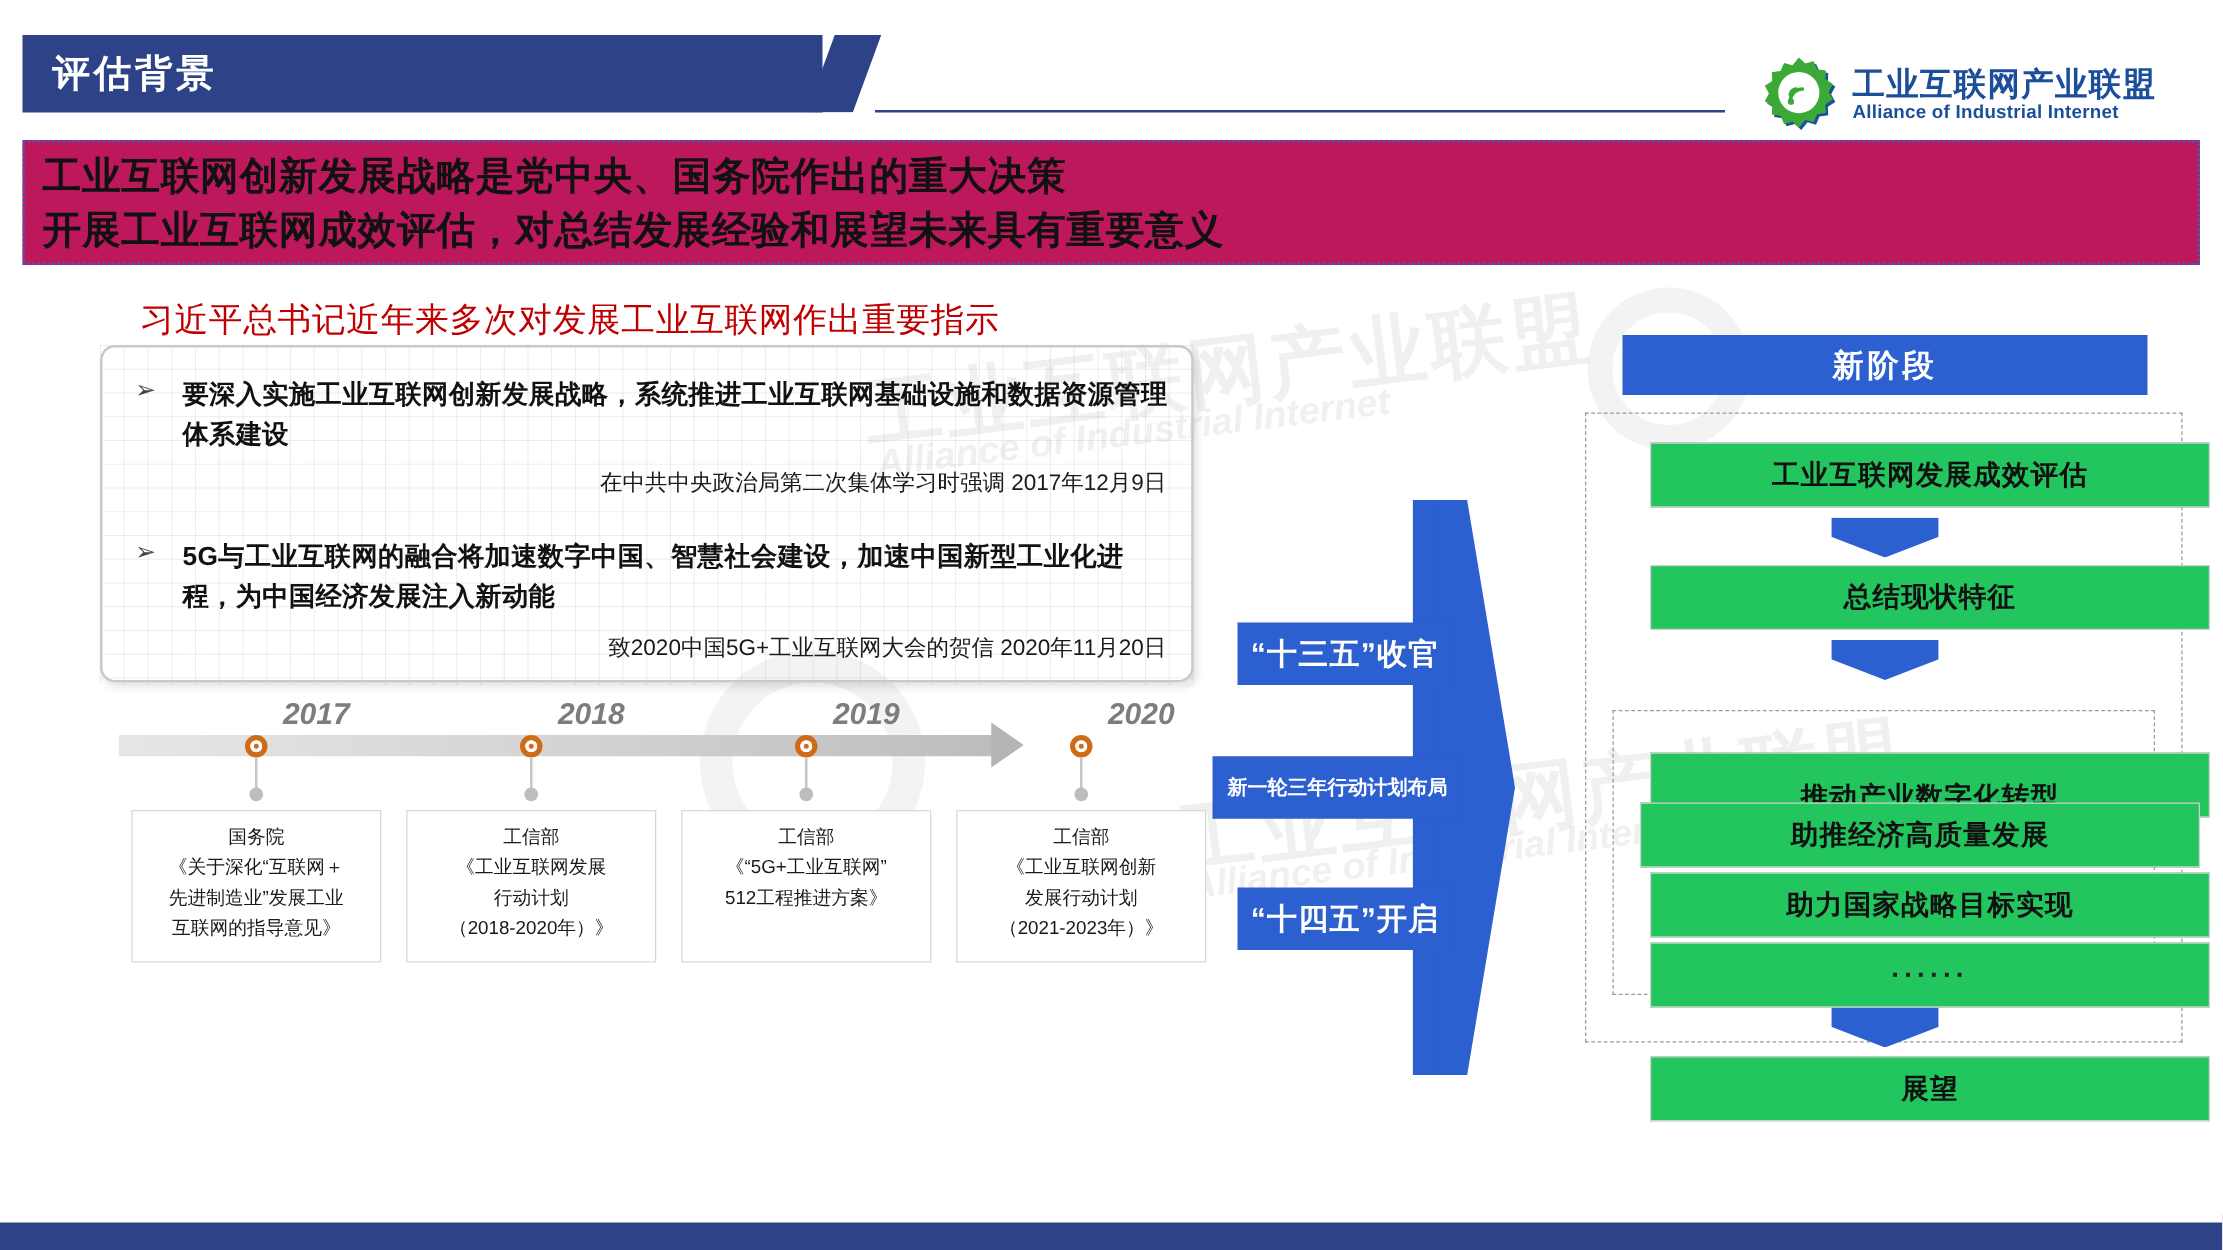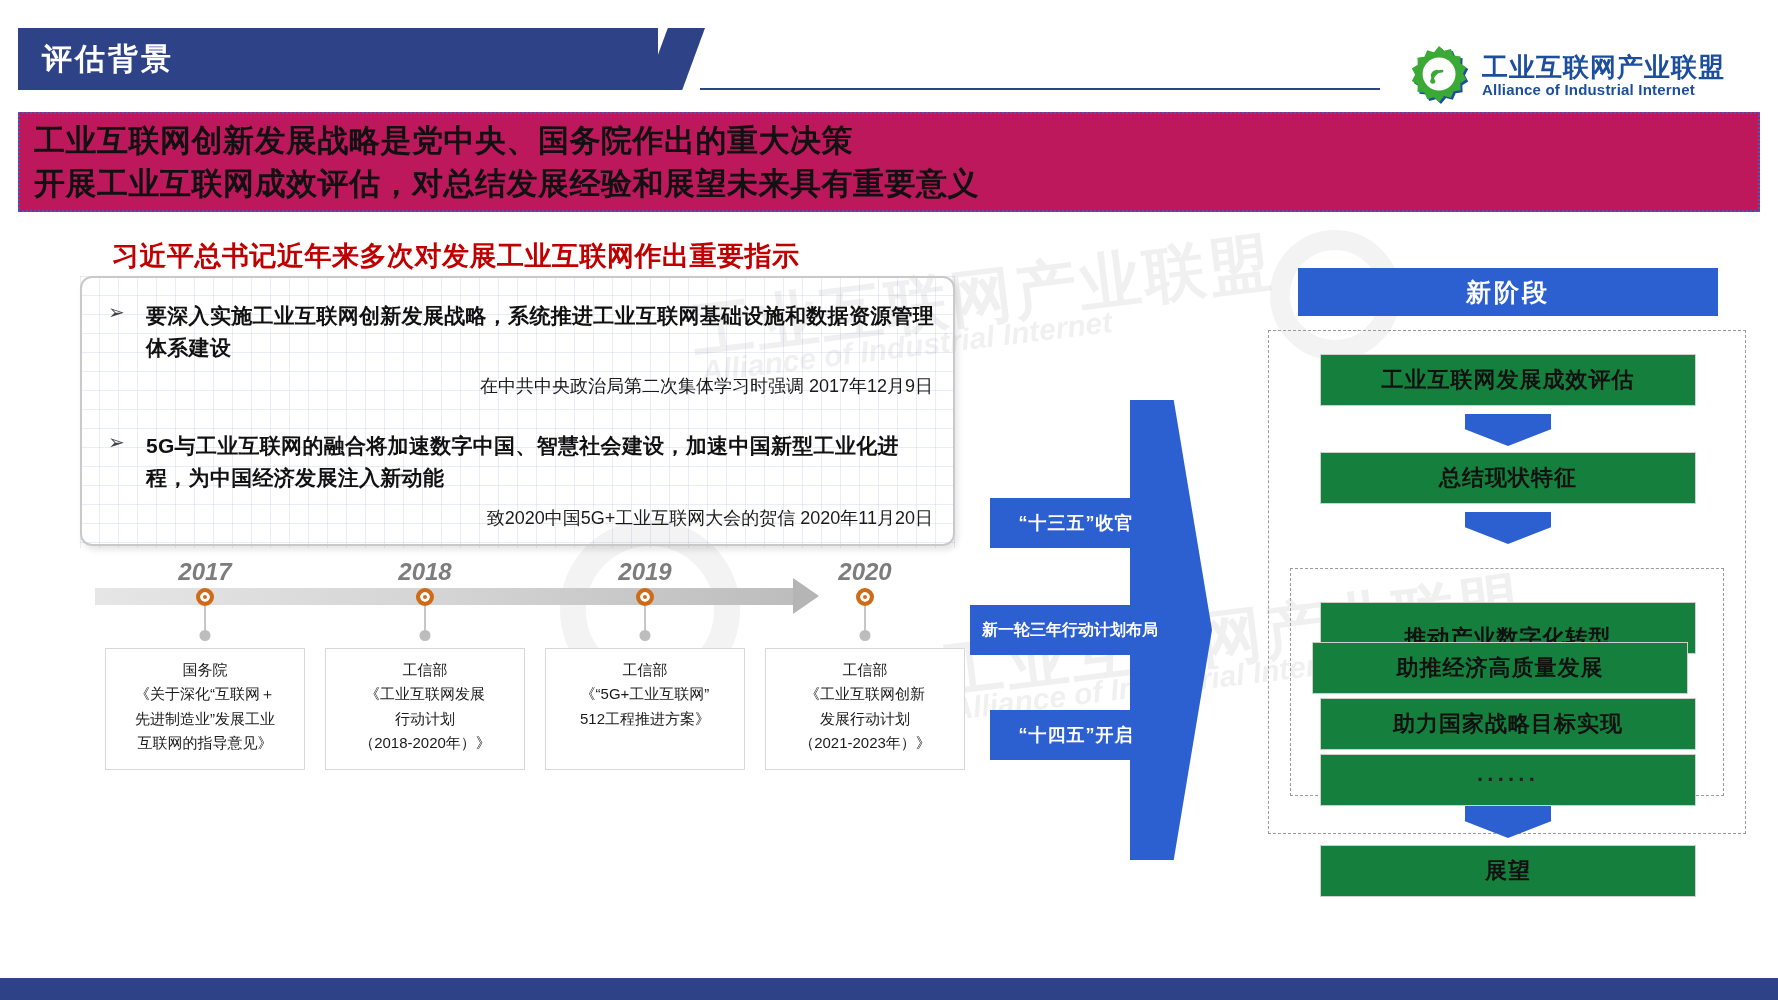--- a/index.html
+++ b/index.html
@@ -87,21 +87,21 @@
     padding: 6px 0 0 14px;
   }
   .subtitle-box .ln {
     font-size: 31px; font-weight: 900; color: #111;
     line-height: 1.38; letter-spacing: .5px; white-space: nowrap;
   }
 
   
   .red-head {
     position: absolute; left: 112px; top: 238px;
-    font-size: 27px; font-weight: 700; color: #c00000;
+    font-size: 27px; font-weight: 400; color: #c00000;
     letter-spacing: .5px; white-space: nowrap;
   }
 
   
   .quote-card {
     position: absolute; left: 80px; top: 276px;
     width: 875px; height: 270px;
     border: 2px solid #c9c9c9;
     border-radius: 12px;
     background: transparent;
@@ -132,21 +132,21 @@
   .tl-arrow {
     position: absolute; left: 793px; top: 578px;
     width: 0; height: 0;
     border-top: 18px solid transparent;
     border-bottom: 18px solid transparent;
     border-left: 26px solid #b5b5b5;
   }
   .tl-year {
     position: absolute; top: 558px;
     font-size: 24px; font-weight: 700; font-style: italic;
-    color: #7d7d7d; transform: translateX(-50%);
+    color: #7d7d7d; transform: translateX(-50%); margin-left: 48px;
   }
   .tl-dot {
     position: absolute; top: 588px;
     width: 18px; height: 18px; border-radius: 50%;
     background: #d2691e; border: 4px solid #cf6b16;
     transform: translateX(-50%);
     box-shadow: inset 0 0 0 3px #fff;
   }
   .tl-stem {
     position: absolute; top: 606px;
@@ -190,43 +190,43 @@
     clip-path: polygon(0 0, 42% 0, 100% 50%, 42% 100%, 0 100%);
   }
   .chev-a { left: 0px;  top: 0px; width: 66px; height: 460px; }
   .chev-b { left: 16px; top: 0px; width: 66px; height: 460px; }
 
   .mid-lbl {
     position: absolute;
     width: 172px; height: 50px;
     background: #2c5fd0;
     display: flex; align-items: center; justify-content: center;
-    color: #fff; font-size: 18px; font-weight: 700; letter-spacing: 1px;
+    color: #fff; font-size: 24px; font-weight: 700; letter-spacing: 1px;
     white-space: nowrap;
   }
   .mid-lbl.wide { width: 200px; font-size: 16px; letter-spacing: 0; }
 
   
   .rp-head {
     position: absolute; left: 1298px; top: 268px;
     width: 420px; height: 48px;
     background: #2c5fd0;
     display: flex; align-items: center; justify-content: center;
     color: #fff; font-size: 25px; font-weight: 900; letter-spacing: 3px;
   }
   .rp-outer {
     position: absolute; left: 1268px; top: 330px;
     width: 478px; height: 504px;
     border: 1px dashed #9a9a9a;
   }
   .rp-box {
     position: absolute;
-    width: 376px; height: 52px;
+    width: 448px; height: 52px;
     border: 1px solid #d0d0d0;
-    background: #15803d;
+    background: #22c55e;
     display: flex; align-items: center; justify-content: center;
   }
   .rp-box span {
     font-size: 22px; font-weight: 900; color: #111; letter-spacing: 1px;
   }
   .rp-box.dots span { font-size: 22px; letter-spacing: 3px; color: #222; }
   .rp-arrow {
     position: absolute;
     width: 86px; height: 32px;
     background: #2c5fd0;

